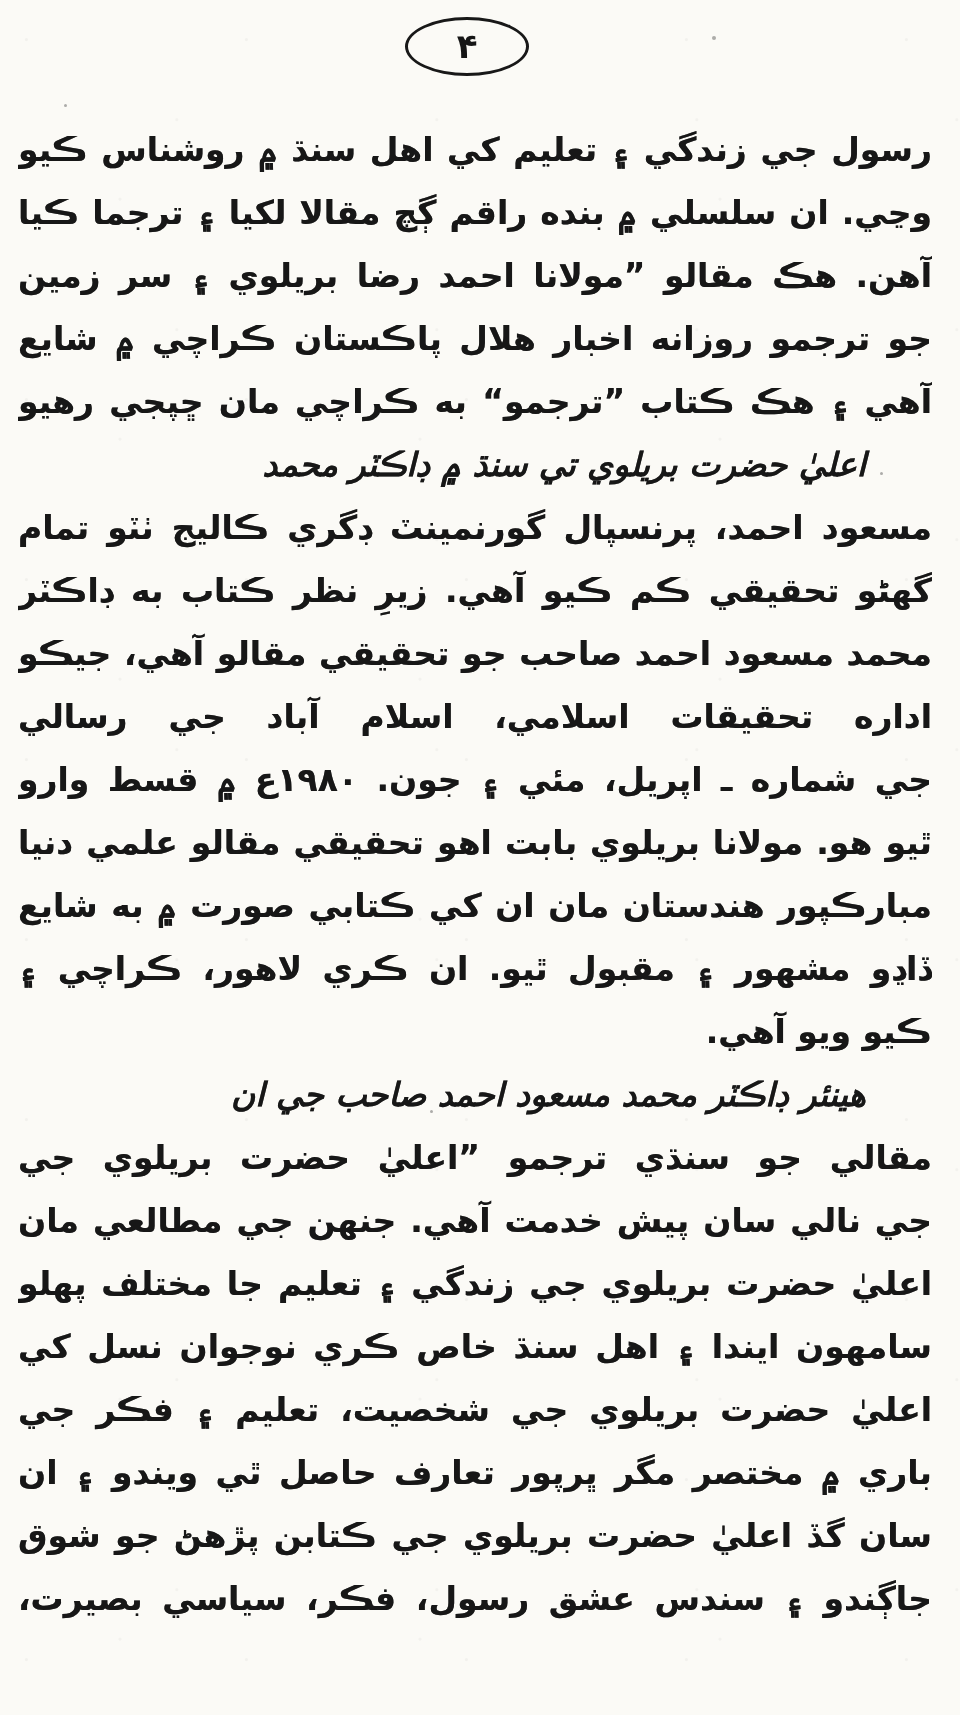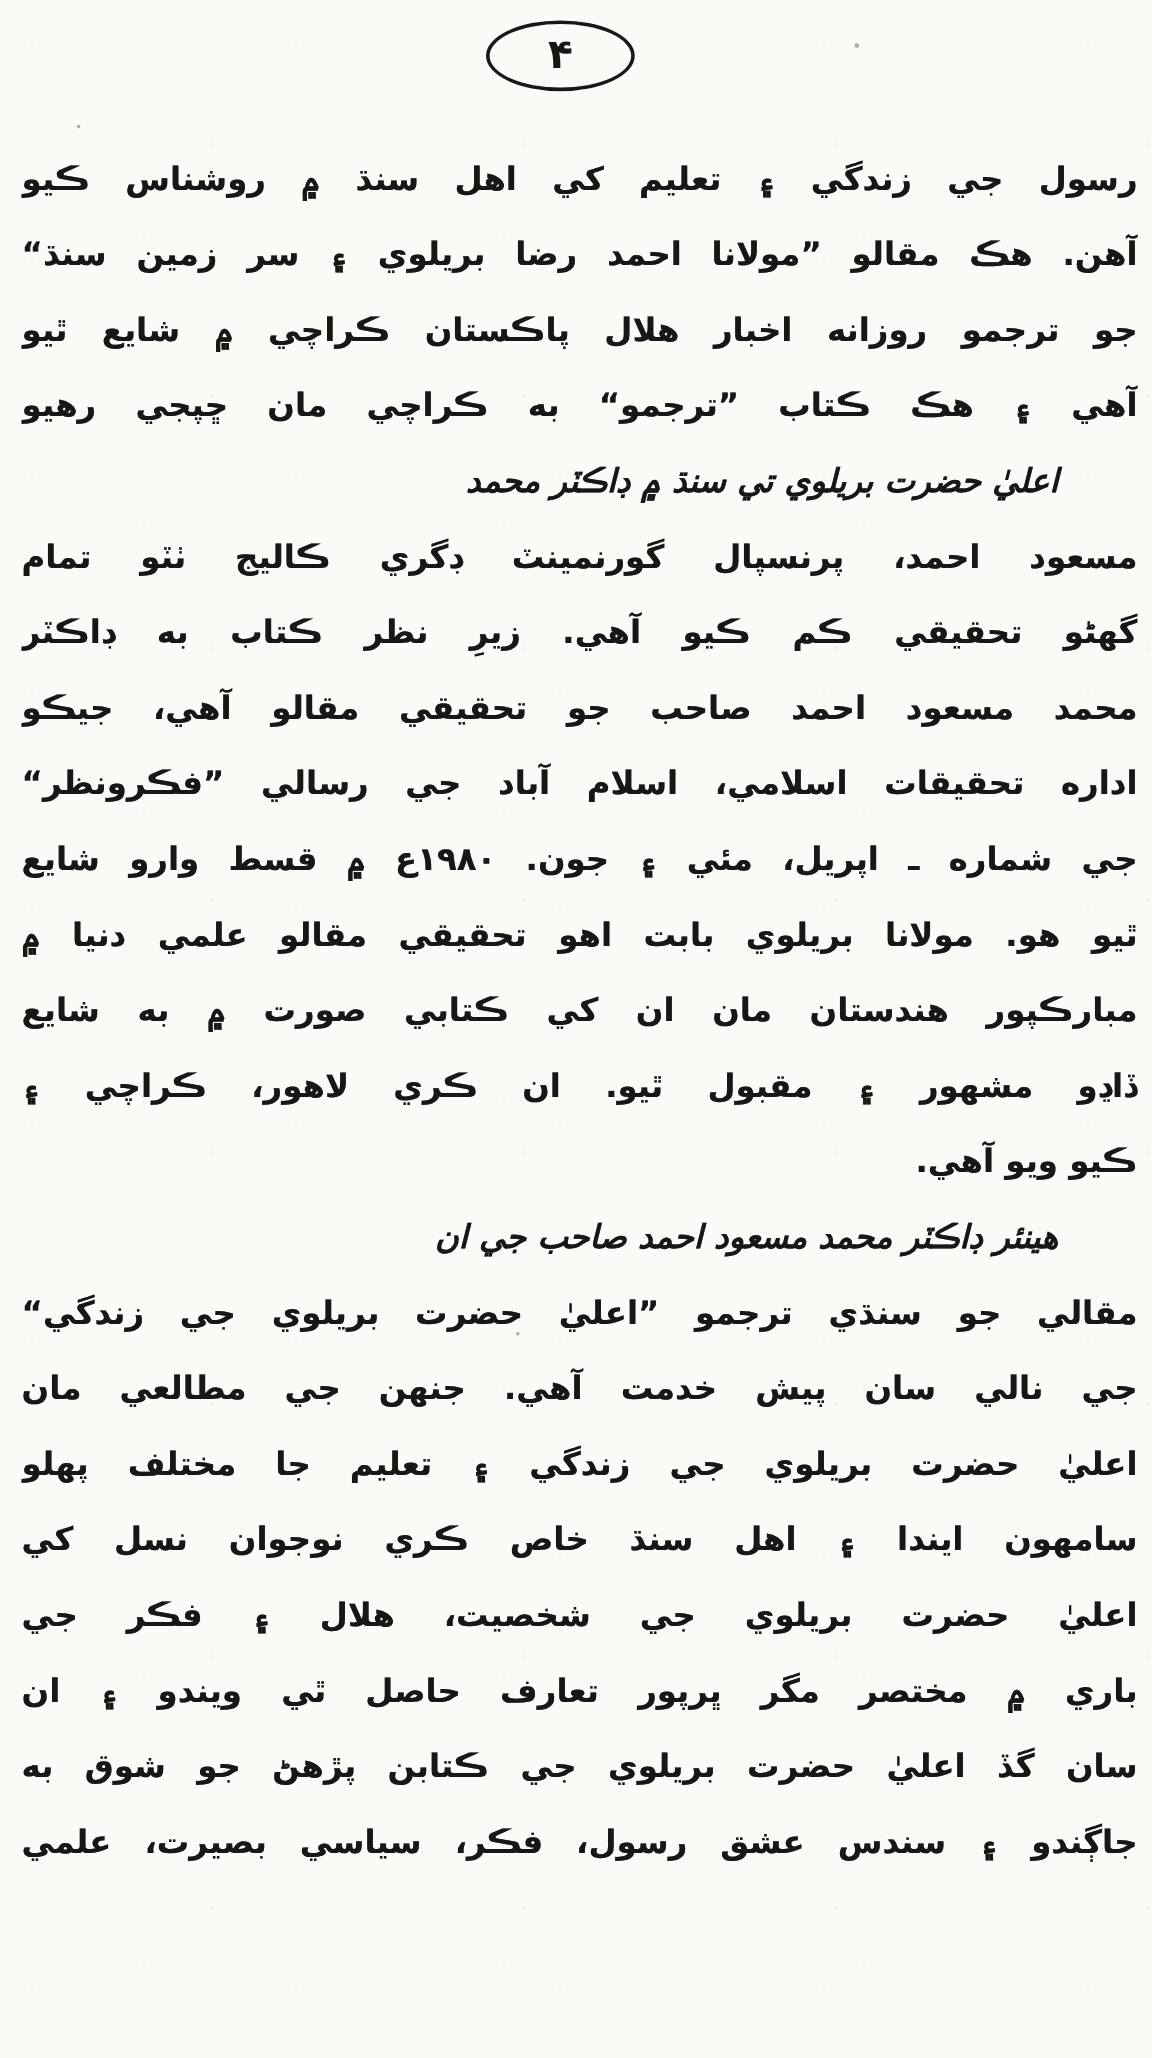--- a/index.html
+++ b/index.html
@@ -38,25 +38,25 @@
     font-size: 34px;
     font-weight: 700;
     color: #161616;
     line-height: 1;
     transform: translateY(-1px);
   }
   .doc {
     position: absolute;
     top: 118px;
     left: 18px;
-    right: 12px;
+    right: 28px;
     direction: rtl;
     color: #171717;
     font-weight: 700;
-    font-size: 27px;
+    font-size: 33px;
     text-shadow: 0 0 0.5px rgba(20,20,20,0.65);
   }
   .para { margin: 0; }
   .line {
     height: 63px;
     line-height: 63px;
     text-align: justify;
     text-align-last: justify;
     overflow: hidden;
     white-space: normal;
@@ -90,20 +90,21 @@
 
   <span class="speckle s1"></span>
   <span class="speckle s2"></span>
   <span class="speckle s3"></span>
   <span class="speckle s4"></span>
 
   <div class="doc">
 
     <div class="para">
       <div class="line">رسول جي زندگي ۽ تعليم کي اهل سنڌ ۾ روشناس ڪيو</div>
+      <div class="line">وڃي. ان سلسلي ۾ بنده راقم ڳچ مقالا لکيا ۽ ترجما ڪيا</div>
       <div class="line">آهن. هڪ مقالو ”مولانا احمد رضا بريلوي ۽ سر زمين سنڌ“</div>
       <div class="line">جو ترجمو روزانه اخبار هلال پاڪستان ڪراچي ۾ شايع ٿيو</div>
       <div class="line">آهي ۽ هڪ ڪتاب ”ترجمو“ به ڪراچي مان ڇپجي رهيو</div>
     </div>
 
     <div class="para">
       <div class="line firstline">اعليٰ حضرت بريلوي تي سنڌ ۾ ڊاڪٽر محمد</div>
       <div class="line">مسعود احمد، پرنسپال گورنمينٽ ڊگري ڪاليج ٺٽو تمام</div>
       <div class="line">گهڻو تحقيقي ڪم ڪيو آهي. زيرِ نظر ڪتاب به ڊاڪٽر</div>
       <div class="line">محمد مسعود احمد صاحب جو تحقيقي مقالو آهي، جيڪو</div>
@@ -114,20 +115,20 @@
       <div class="line">ڏاڍو مشهور ۽ مقبول ٿيو. ان ڪري لاهور، ڪراچي ۽</div>
       <div class="line endline">ڪيو ويو آهي.</div>
     </div>
 
     <div class="para">
       <div class="line firstline">هينئر ڊاڪٽر محمد مسعود احمد صاحب جي ان</div>
       <div class="line">مقالي جو سنڌي ترجمو ”اعليٰ حضرت بريلوي جي زندگي“</div>
       <div class="line">جي نالي سان پيش خدمت آهي. جنهن جي مطالعي مان</div>
       <div class="line">اعليٰ حضرت بريلوي جي زندگي ۽ تعليم جا مختلف پهلو</div>
       <div class="line">سامهون ايندا ۽ اهل سنڌ خاص ڪري نوجوان نسل کي</div>
-      <div class="line">اعليٰ حضرت بريلوي جي شخصيت، هلال ۽ فڪر جي</div>
+      <div class="line">اعليٰ حضرت بريلوي جي شخصيت، تعليم ۽ فڪر جي</div>
       <div class="line">باري ۾ مختصر مگر ڀرپور تعارف حاصل ٿي ويندو ۽ ان</div>
       <div class="line">سان گڏ اعليٰ حضرت بريلوي جي ڪتابن پڙهڻ جو شوق به</div>
       <div class="line">جاڳندو ۽ سندس عشق رسول، فڪر، سياسي بصيرت، علمي</div>
     </div>
 
   </div>
 </div>
 
 </body></html>

